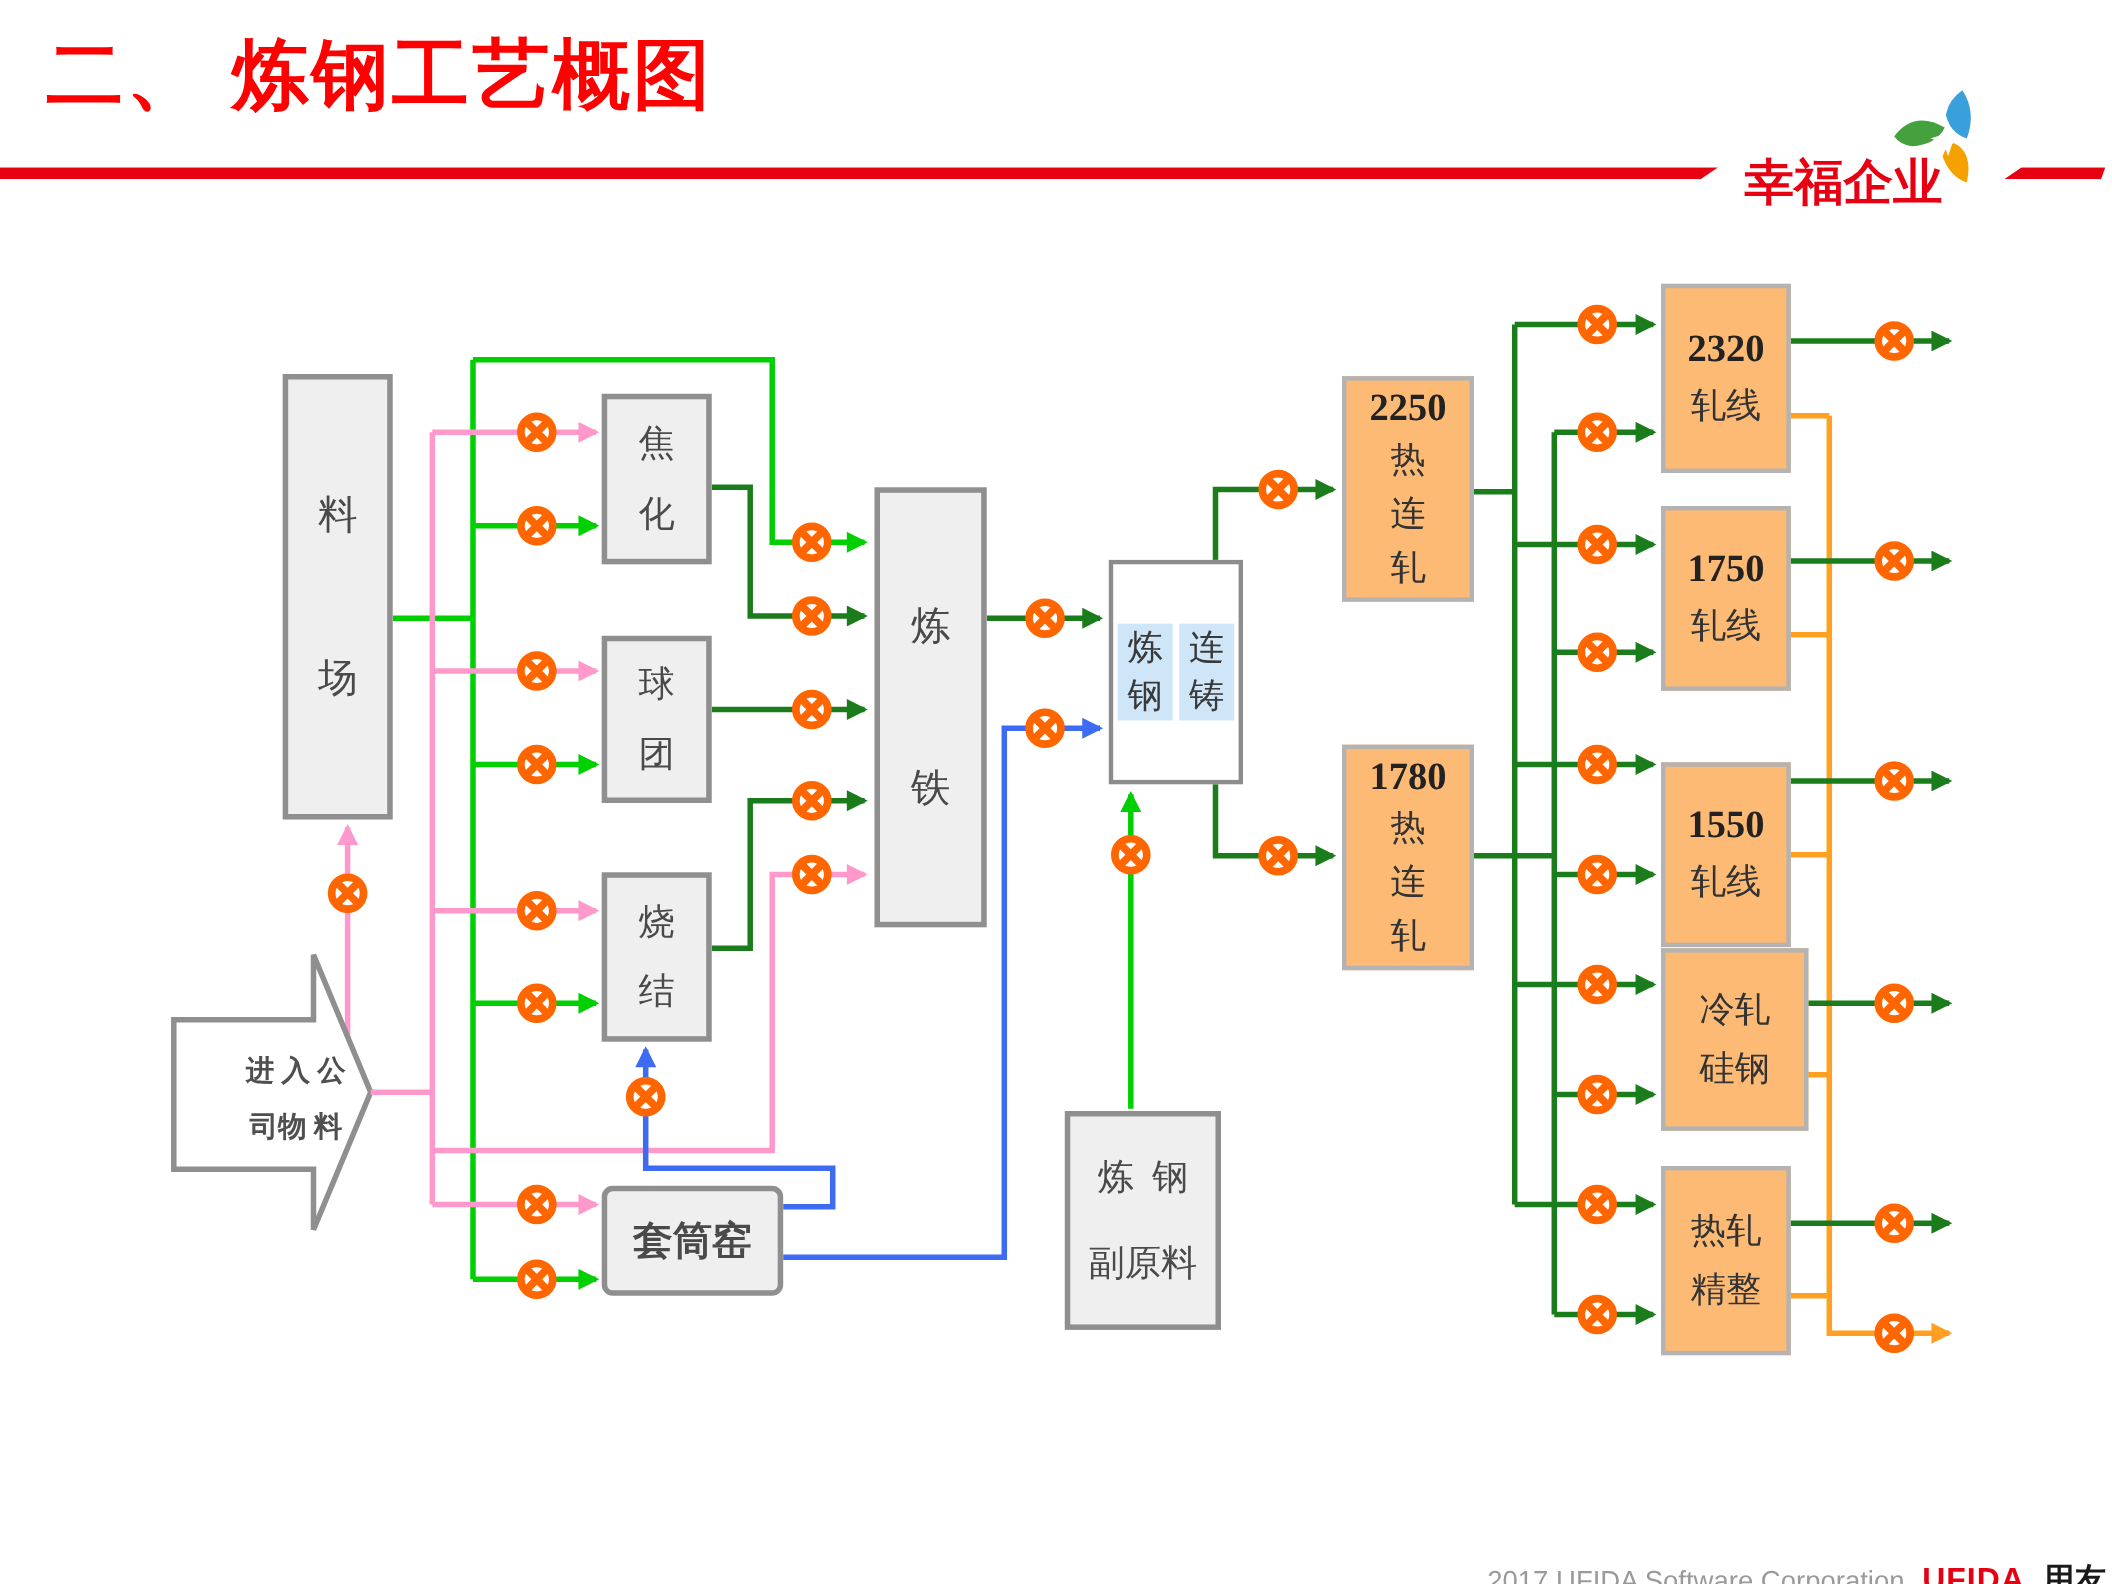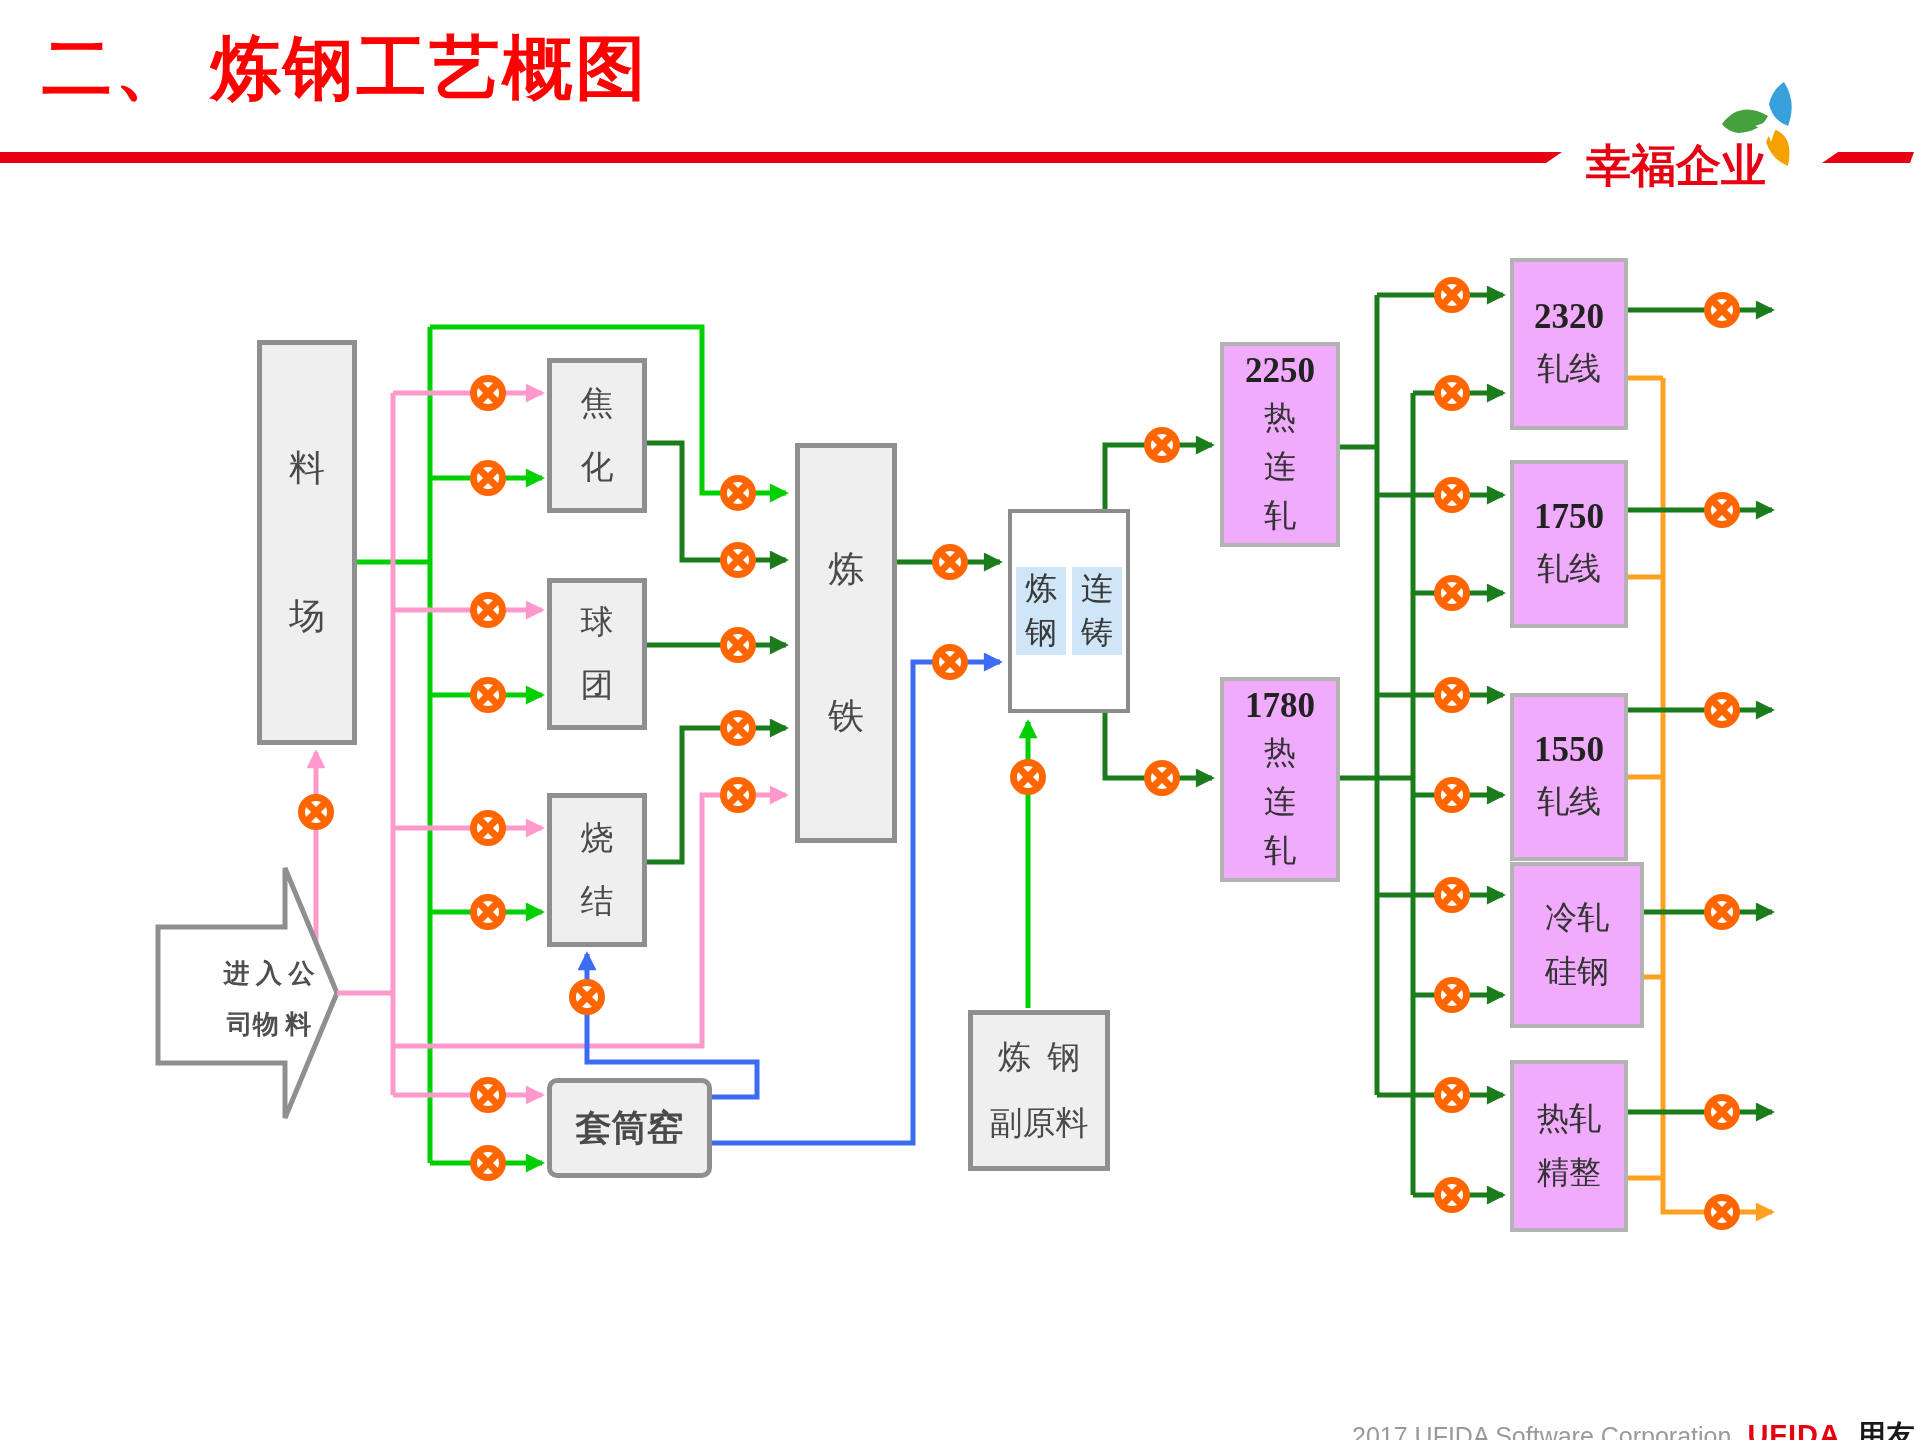--- a/index.html
+++ b/index.html
@@ -14,21 +14,21 @@
   .brand-logo{position:absolute;left:1714px;top:80px;}
   .footer{position:absolute;left:1330px;top:1384px;width:585px;display:flex;gap:16px;
           align-items:baseline;justify-content:flex-end;}
   .footer .copy{color:#9a9a9a;font-size:25px;}
   .footer .ufida{color:#E60012;font-size:29px;font-weight:900;letter-spacing:1px;}
   .footer .yonyou{color:#1a1a1a;font-size:29px;font-weight:900;margin-top:32px;}
   .diagram-svg{position:absolute;left:0;top:0;}
   .box{position:absolute;box-sizing:border-box;display:flex;align-items:center;justify-content:center;
        font-family:"Liberation Serif", serif;color:#4a4a4a;}
   .gbox{background:#efefef;border:5px solid #8f8f8f;}
-  .ybox{background:#f0abfc;border:4px solid #b3b3b3;color:#333;}
+  .ybox{background:#fdba74;border:4px solid #b3b3b3;color:#333;}
   .v{flex-direction:column;justify-content:space-evenly;font-size:33px;}
   .col{flex-direction:column;justify-content:space-evenly;font-size:32px;}
   .num{font-weight:700;font-size:35px;color:#222;}
   .two{flex-direction:column;justify-content:space-evenly;font-size:33px;font-weight:600;}
   .kiln{font-size:36px;font-weight:600;}
   .duo{background:#fff;border:4px solid #8c8c8c;display:flex;gap:6px;padding:4px;}
   .cell{flex:1;background:#cee6f7;display:flex;flex-direction:column;align-items:center;
         justify-content:space-evenly;font-size:32px;color:#3a3a3a;}
   .arrow-text{position:absolute;display:flex;flex-direction:column;justify-content:space-evenly;
         align-items:center;font-family:"Liberation Serif", serif;font-size:26px;color:#4f4f4f;font-weight:600;padding-left:43px;}
@@ -220,21 +220,21 @@
     <div class="cell">
       <span>炼</span>
       <span>钢</span>
     </div>
     <div class="cell">
       <span>连</span>
       <span>铸</span>
     </div>
   </div>
 
-  <div class="box gbox two" style="left:968px;top:1010px;width:142px;height:161px;font-weight:400;">
+  <div class="box gbox two" style="left:968px;top:1010px;width:142px;height:199px;font-weight:400;">
     <span style="white-space:pre;">炼  钢</span>
     <span>副原料</span>
   </div>
 
   <div class="box ybox col" style="left:1220px;top:342px;width:120px;height:205px;">
     <span class="num">2250</span>
     <span>热</span>
     <span>连</span>
     <span>轧</span>
   </div>

